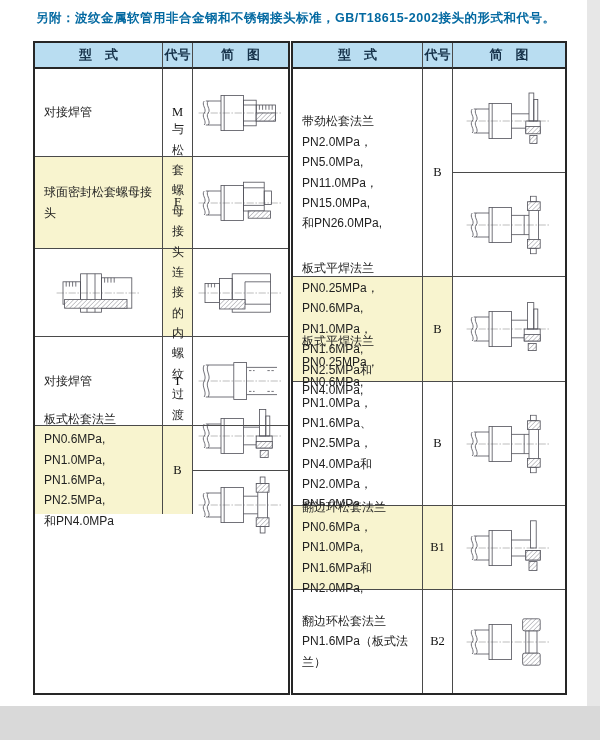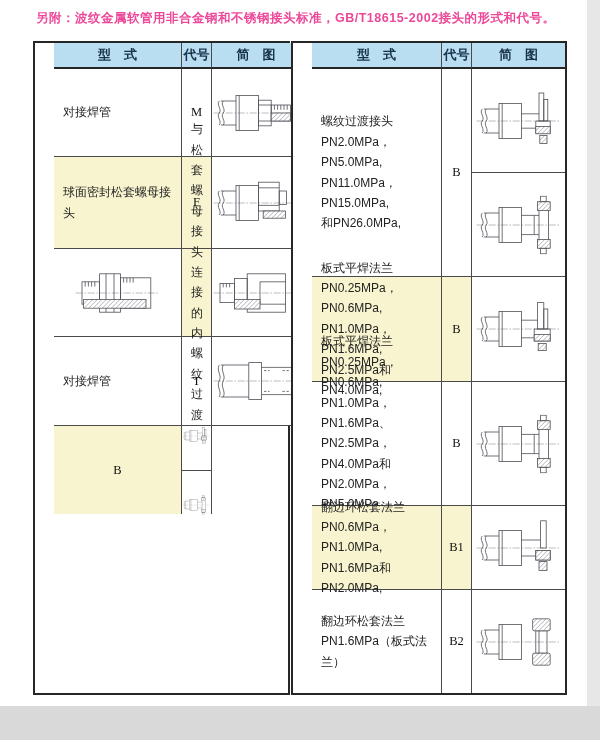--- a/index.html
+++ b/index.html
@@ -5,28 +5,28 @@
   html,body{margin:0;padding:0;}
   body{
     width:600px;height:740px;position:relative;background:#ffffff;
     font-family:"Liberation Sans","DejaVu Sans",sans-serif;color:#222;
     overflow:hidden;
   }
   .margin-right{position:absolute;right:0;top:0;width:13px;height:740px;background:#e7e7e7;}
   .margin-bottom{position:absolute;left:0;bottom:0;width:600px;height:34px;background:#d9d9d9;}
   .doc-title{
     position:absolute;left:36px;top:10px;width:540px;
-    font-size:12.5px;font-weight:bold;letter-spacing:0.5px;color:#ec4899;
+    font-size:12.5px;font-weight:bold;letter-spacing:0.5px;color:#0369a1;
   }
   .tablewrap{
     position:absolute;left:33px;top:41px;width:534px;height:654px;
     display:flex;gap:1px;
   }
   .half{
-    display:grid;box-sizing:border-box;border:2px solid #262626;background:#fff;padding-left:19px;
+    display:grid;box-sizing:border-box;border:2px solid #262626;background:#fff;
   }
   .half-left{width:257px;grid-template-columns:128px 30px 1fr;
     grid-template-rows:26px 88px 92px 88px 89px 88px 179px;}
   .half-right{width:276px;grid-template-columns:130px 30px 1fr;
     grid-template-rows:26px 208px 105px 124px 84px 103px;}
   .half > div{border-right:1px solid #4a4a4a;border-bottom:1px solid #4a4a4a;box-sizing:border-box;}
   .half > div:nth-child(3n){border-right:none;}
   .half > div.lastrow{border-bottom:none;}
   .hc{
     background:#b9ddf1;display:flex;align-items:center;justify-content:center;
@@ -248,41 +248,45 @@
     </div>
 
     <div class="tc">对接焊管</div>
     <div class="cc">T</div>
     <div class="dc">
       <svg class="diag" viewBox="0 0 110 74">
           <use href="#sym-butt-weld"></use>
         </svg>
     </div>
 
+    <div class="tc hl lastrow">板式松套法兰
+PN0.6MPa, PN1.0MPa,
+PN1.6MPa, PN2.5MPa,
+和PN4.0MPa</div>
     <div class="cc hl lastrow">B</div>
     <div class="dc split lastrow">
       <div class="sub">
         <svg class="diag" viewBox="0 0 110 74">
             <use href="#sym-flange-plate-a"></use>
           </svg>
       </div>
       <div class="sub">
         <svg class="diag" viewBox="0 0 110 74">
             <use href="#sym-flange-plate-b"></use>
           </svg>
       </div>
     </div>
   </div>
 
   <div class="half half-right">
     <div class="hc">型　式</div>
     <div class="hc">代号</div>
     <div class="hc">简　图</div>
 
-    <div class="tc">螺纹过渡接头
+    <div class="tc">带劲松套法兰
 PN2.0MPa，PN5.0MPa,
 PN11.0MPa，PN15.0MPa,
 和PN26.0MPa,</div>
     <div class="cc">B</div>
     <div class="dc split">
       <div class="sub">
         <svg class="diag" viewBox="0 0 110 74">
             <use href="#sym-flange-neck-a"></use>
           </svg>
       </div>

